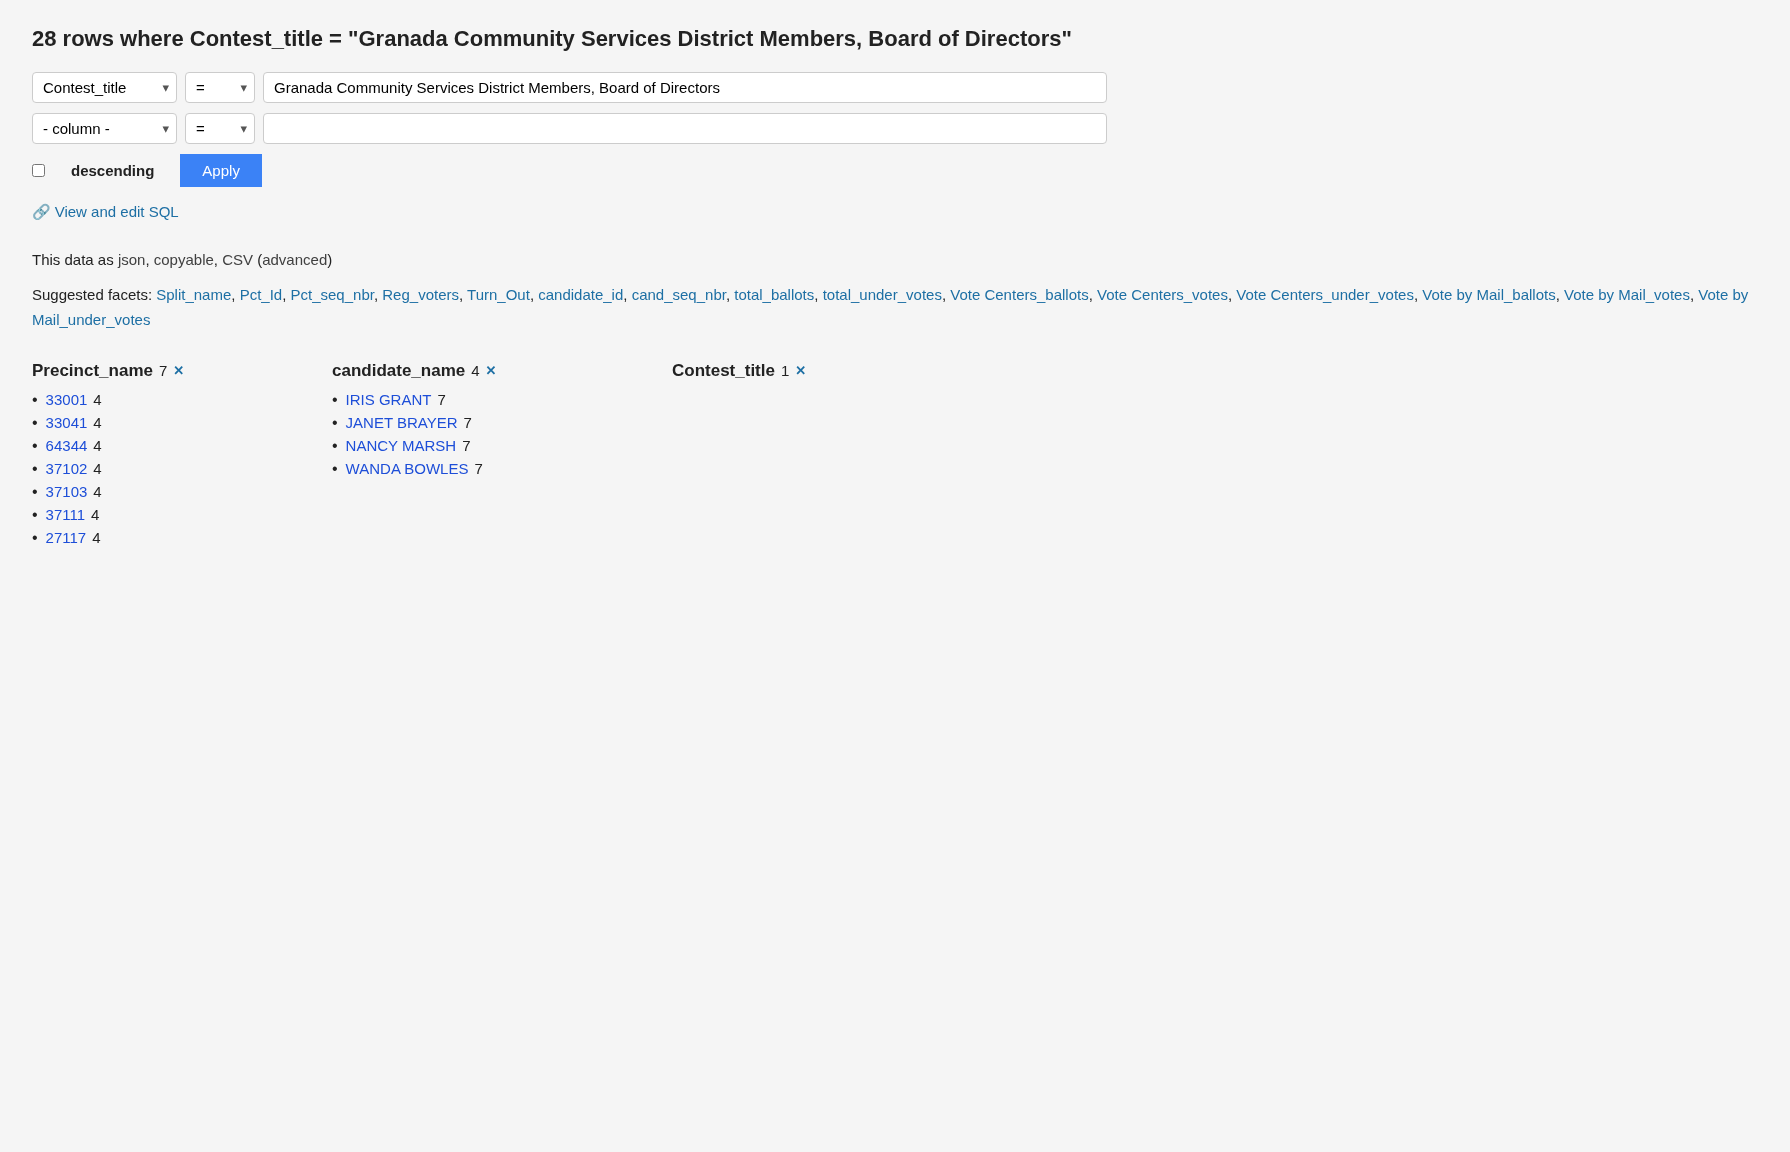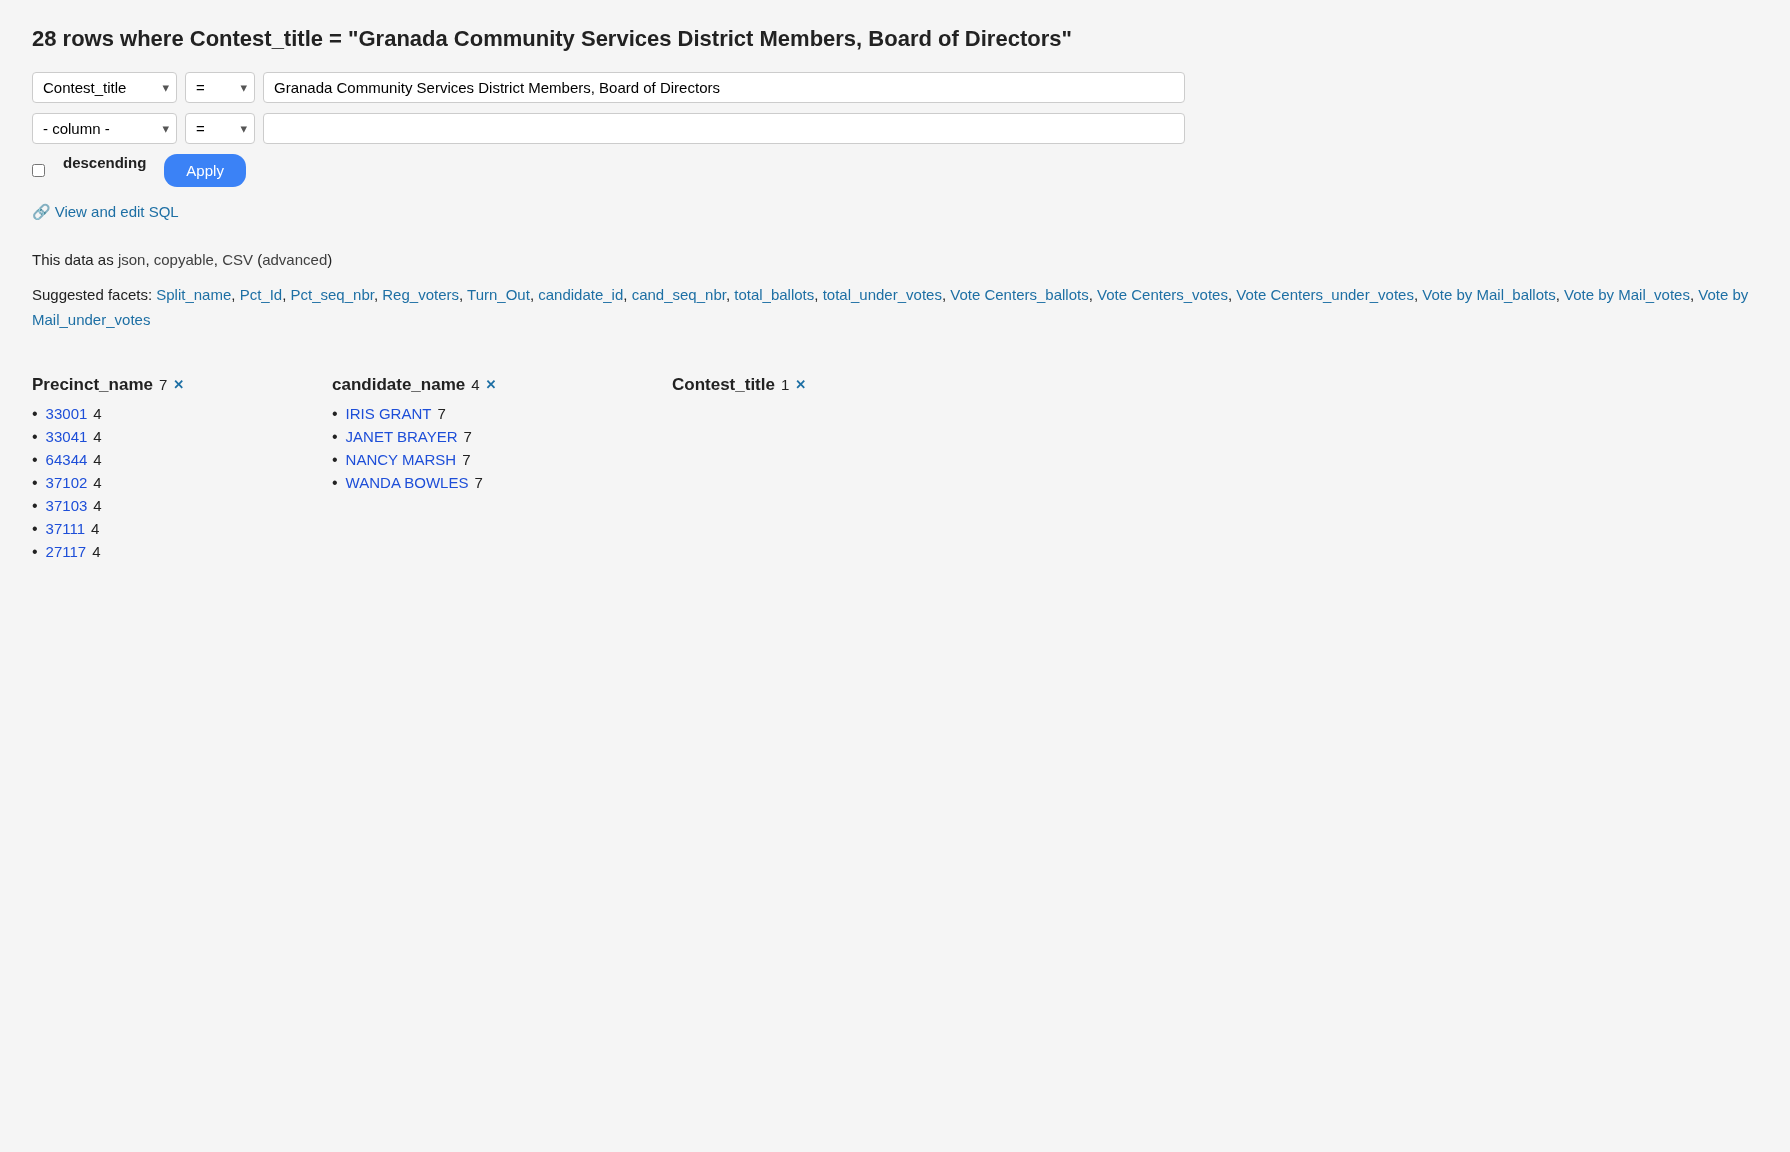--- a/index.html
+++ b/index.html
@@ -47,39 +47,40 @@
       font-size: 13px;
       color: #555;
     }
     .filter-select.col-select { min-width: 145px; }
     .filter-select.op-select { min-width: 70px; }
     .filter-input {
       border: 1px solid #ccc;
       border-radius: 4px;
       padding: 6px 10px;
       font-size: 15px;
-      width: 922px;
+      width: 844px;
       background: #fff;
     }
     .descending-row {
       display: flex;
-      gap: 18px;
+      align-items: center;
+      gap: 26px;
       margin-bottom: 16px;
       margin-top: 4px;
     }
     .descending-row label {
       font-weight: 700;
       font-size: 15px;
       cursor: pointer;
     }
     .apply-btn {
       background: #3b82f6;
       color: #fff;
       border: none;
-      border-radius: 13px;
+      border-radius: 0;
       padding: 8px 22px;
       font-size: 15px;
       font-weight: 500;
       cursor: pointer;
     }
     .view-sql-link {
       color: #1d6fa4;
       text-decoration: none;
       font-size: 15px;
       display: inline-flex;
@@ -87,21 +88,21 @@
       gap: 4px;
       margin-bottom: 14px;
     }
     .data-exports {
       font-size: 15px;
       margin-bottom: 14px;
     }
     .data-exports a { color: #404040; text-decoration: none; }
     .suggested-facets {
       font-size: 15px;
-      margin-bottom: 22px;
+      margin-bottom: 8px;
       line-height: 1.7;
     }
     .suggested-facets a { color: #1d6fa4; text-decoration: none; }
     .facets-grid {
       display: grid;
       grid-template-columns: 280px 320px 420px;
       gap: 0 20px;
       margin-top: 4px;
     }
     .facet-column h2 {

